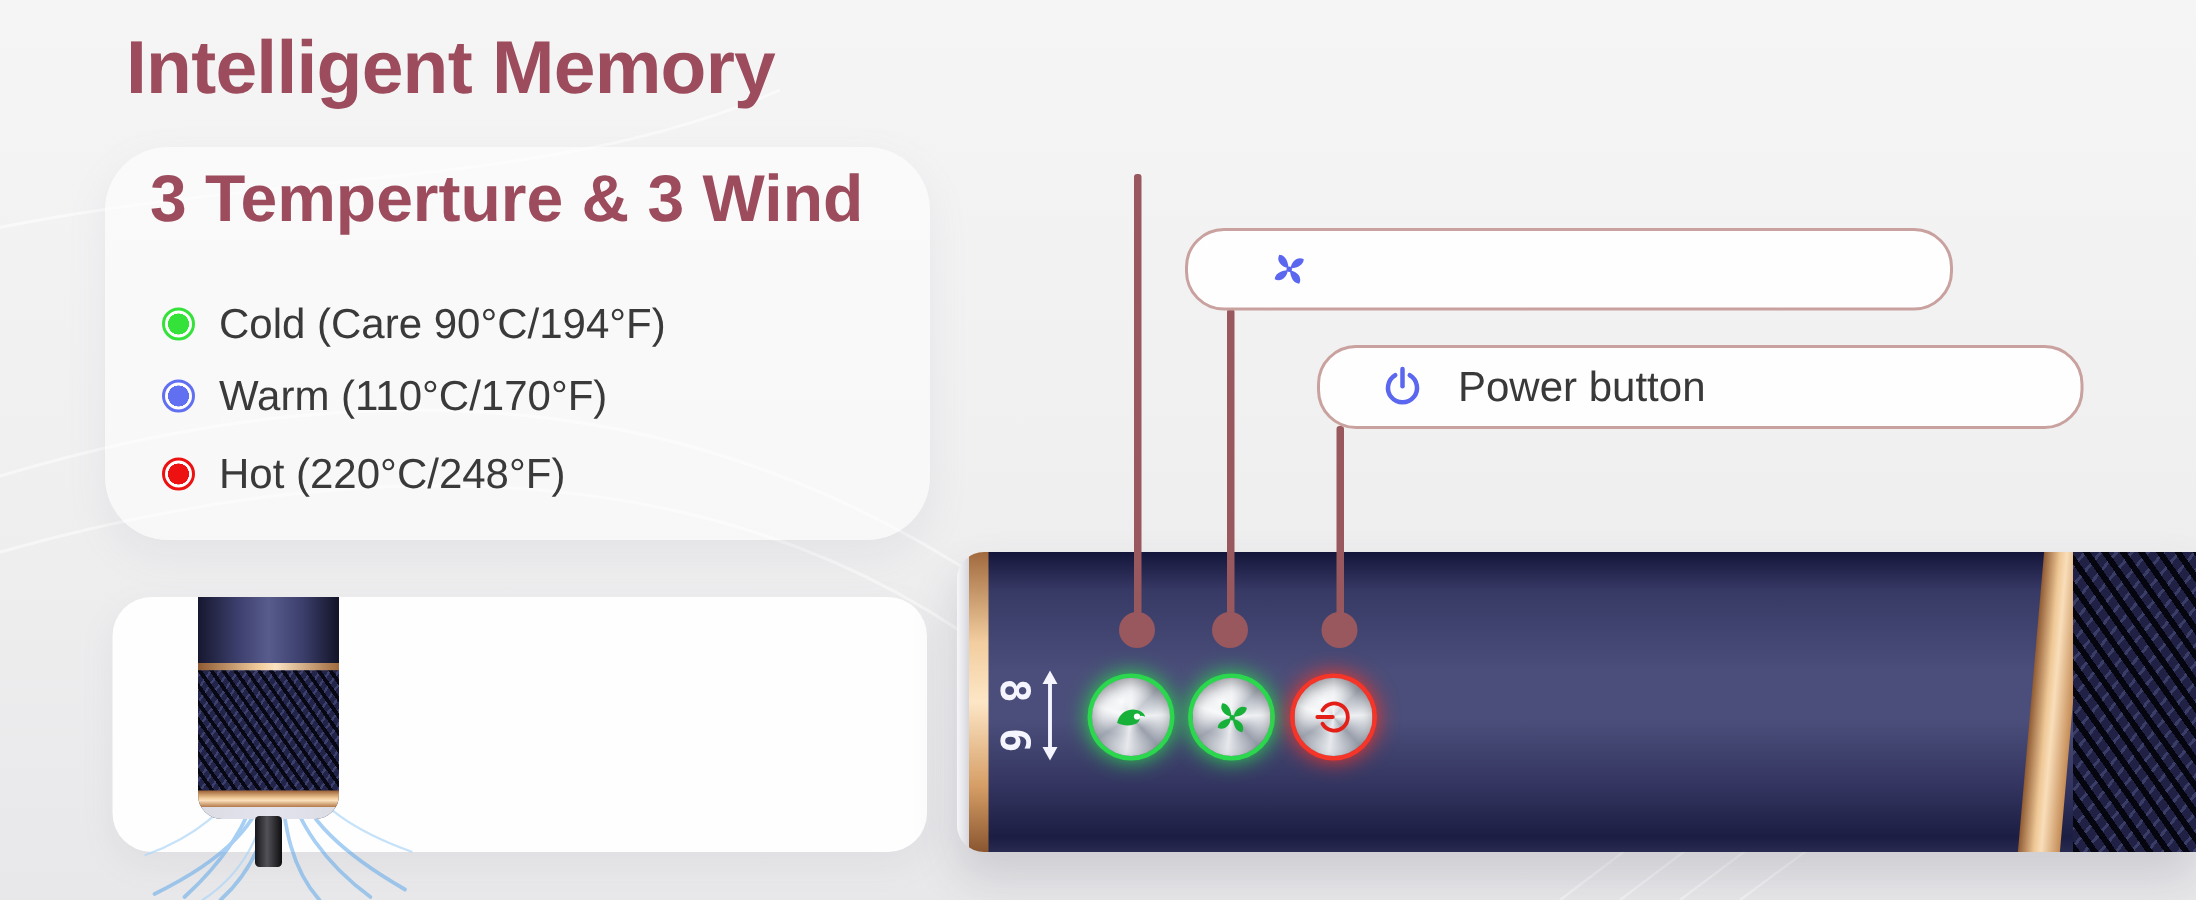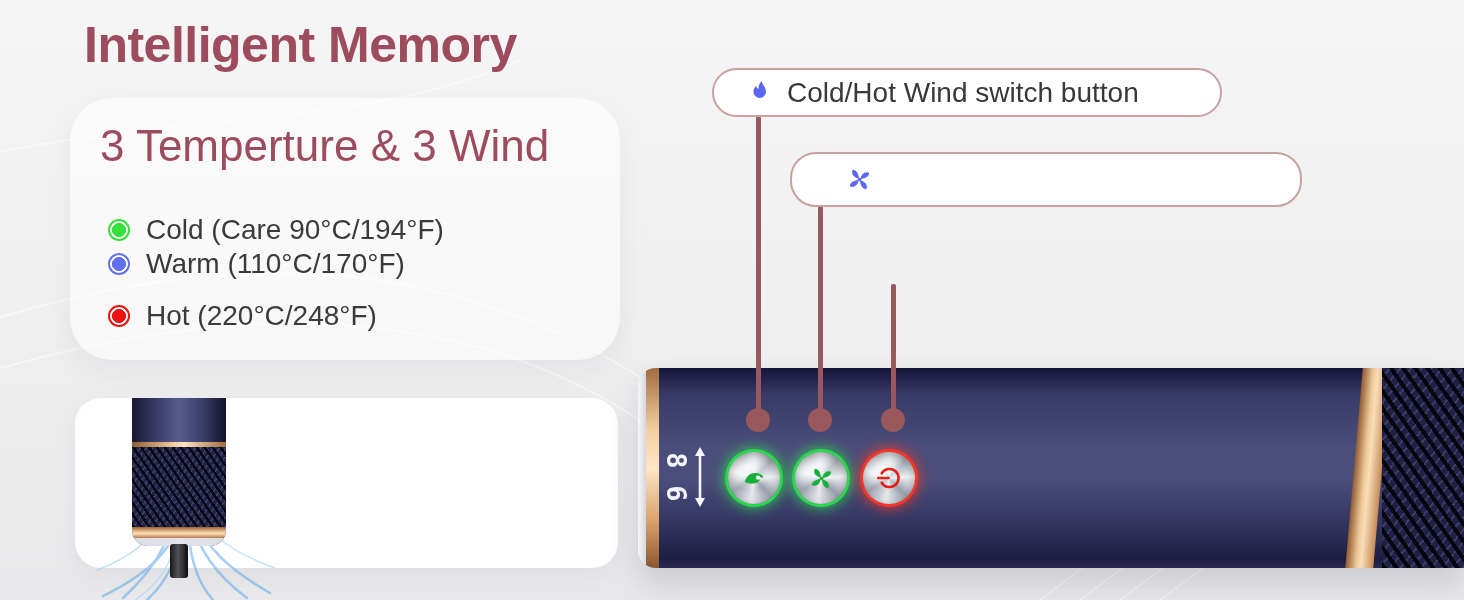--- a/index.html
+++ b/index.html
@@ -6,23 +6,23 @@
   body{font-family:"Liberation Sans",sans-serif;}
   .stage{position:relative;width:1464px;height:600px;overflow:hidden;
     background:linear-gradient(180deg,#f5f5f6 0%,#f0f0f1 50%,#e8e8ea 100%);}
   .abs{position:absolute;}
   
   .bg-tex{left:0;top:0;width:1464px;height:600px;pointer-events:none;}
   
   .title-main{left:64px;top:16px;font-size:50px;font-weight:700;color:var(--accent);letter-spacing:-.5px;margin-left:20px;}
   .temp-panel{left:70px;top:98px;width:550px;height:262px;border-radius:42px;
     background:var(--panelbg);box-shadow:0 10px 26px rgba(150,150,165,.12);}
-  .subtitle{left:100px;top:108px;font-size:44px;font-weight:400;color:var(--accent);margin-top:13px;}
+  .subtitle{left:100px;top:108px;font-size:44px;font-weight:700;color:var(--accent);}
   .temp-row{left:108px;height:32px;display:flex;align-items:center;gap:16px;}
-  .temp-row.r0{top:214px;gap:16px;} .temp-row.r1{top:248px;} .temp-row.r2{top:300px;}
+  .temp-row.r0{top:200px;gap:16px;} .temp-row.r1{top:248px;} .temp-row.r2{top:300px;}
   .temp-dot{width:22px;height:22px;border-radius:50%;border:2.5px solid var(--c);
     background:radial-gradient(circle,var(--c) 0 54%,#ffffff 56% 100%);box-sizing:border-box;flex:0 0 auto;}
   .temp-label{font-size:28px;color:var(--tdark);}
   
   .clean-card{left:75px;top:398px;width:543px;height:170px;border-radius:26px;background:#fefefe;
     box-shadow:0 8px 22px rgba(140,140,155,.10);}
   .clean-text{left:250px;top:446px;font-size:26px;line-height:33px;color:#3d3d3d;}
   
   .dryer{left:95px;top:398px;width:180px;height:204px;pointer-events:none;}
   .cyl{position:absolute;left:37px;top:0;width:94px;height:148px;border-radius:0 0 16px 16px;overflow:hidden;
@@ -192,37 +192,40 @@
     <div class="dev-mesh"></div>
   </div>
 
   <div class="abs leader l1"></div>
   <div class="abs leader l2"></div>
   <div class="abs leader l3"></div>
   <div class="abs ldot d1"></div>
   <div class="abs ldot d2"></div>
   <div class="abs ldot d3"></div>
 
-  <div class="abs callout c1">
-    <span class="cicon" aria-label="flame-icon">
-      <svg width="24" height="28" viewBox="0 0 24 28">
-        <path fill="currentColor" d="M13.8 2.2 C14.2 6 18 8.1 18 12.6 A 6.3 6.3 0 0 1 5.4 12.6 C5.4 10.1 6.9 8.8 7.9 6.8 C8.4 9 9.5 9.5 10.6 10 C10.3 6.7 11.6 4 13.8 2.2 Z"></path>
-      </svg>
-    </span>
-    <span>Cold/Hot Wind switch button</span>
-  </div>
 
   <div class="abs callout c2">
     <span class="cicon" aria-label="fan-icon">
       <svg width="27" height="27" viewBox="0 0 24 24">
         <g fill="currentColor">
           <path d="M11.6 11.2 C11.1 6.5 9.3 3.6 6.1 3.4 C4.1 6.9 7.2 10.8 11.6 11.2 Z"></path>
           <path d="M11.6 11.2 C11.1 6.5 9.3 3.6 6.1 3.4 C4.1 6.9 7.2 10.8 11.6 11.2 Z" transform="rotate(90 12 12)"></path>
           <path d="M11.6 11.2 C11.1 6.5 9.3 3.6 6.1 3.4 C4.1 6.9 7.2 10.8 11.6 11.2 Z" transform="rotate(180 12 12)"></path>
           <path d="M11.6 11.2 C11.1 6.5 9.3 3.6 6.1 3.4 C4.1 6.9 7.2 10.8 11.6 11.2 Z" transform="rotate(270 12 12)"></path>
           <circle cx="12" cy="12" r="1.6"></circle>
         </g>
       </svg>
     </span>
   </div>
 
+  <div class="abs callout c3">
+    <span class="cicon" aria-label="power-icon">
+      <svg width="30" height="30" viewBox="0 0 26 26">
+        <g fill="none" stroke="currentColor" stroke-width="2.6" stroke-linecap="round">
+          <path d="M8.8 6.2 A 8.4 8.4 0 1 0 17.2 6.2"></path>
+          <line x1="13" y1="2.6" x2="13" y2="12.5"></line>
+        </g>
+      </svg>
+    </span>
+    <span>Power button</span>
+  </div>
 
 </div>
 
 </body></html>

